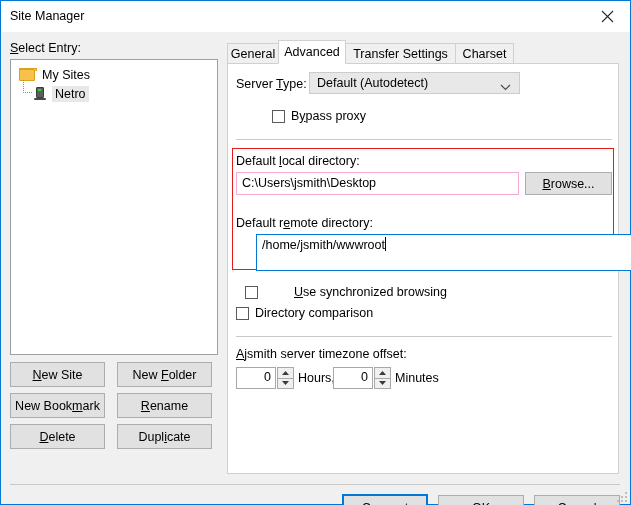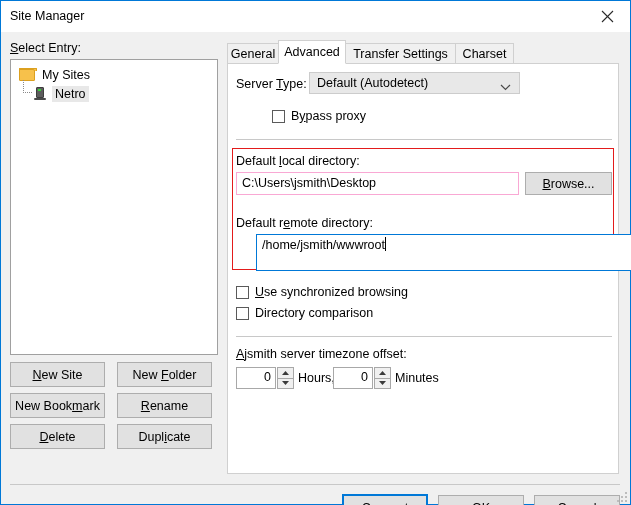--- a/index.html
+++ b/index.html
@@ -252,21 +252,21 @@
   }
   .cbox {
     width: 13px; height: 13px;
     box-sizing: border-box;
     background: #ffffff;
     border: 1px solid #5a5a5a;
     margin-right: 6px;
     flex: none;
   }
   #cb-bypass-proxy { left: 8px; top: 45px; margin-left: 36px; }
-  #cb-sync-browse  { left: 8px; top: 221px; }
+  #cb-sync-browse  { left: 17px; top: 221px; gap: 30px; }
   #cb-dir-compare  { left: 8px; top: 242px; }
 
   .hr {
     position: absolute;
     left: 8px;
     width: 376px;
     height: 1px;
     background: #c8c8c8;
   }
   #hr-1 { top: 75px; }

